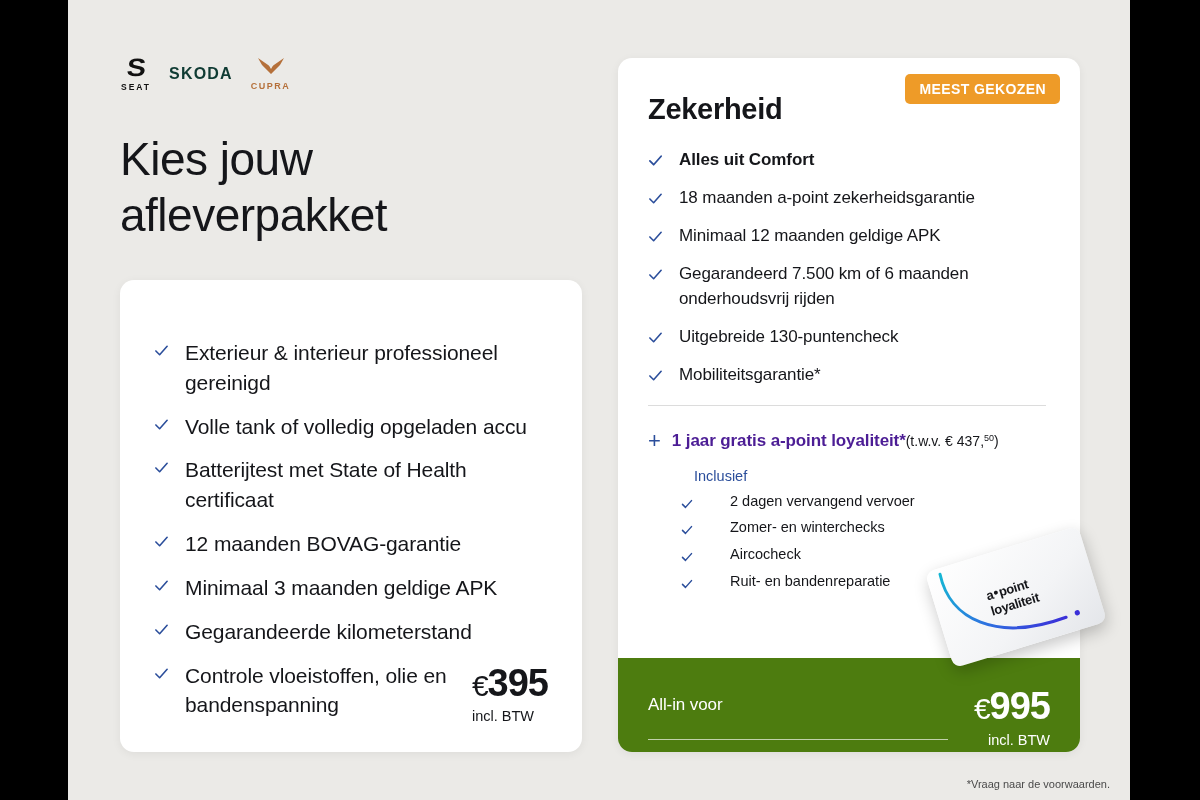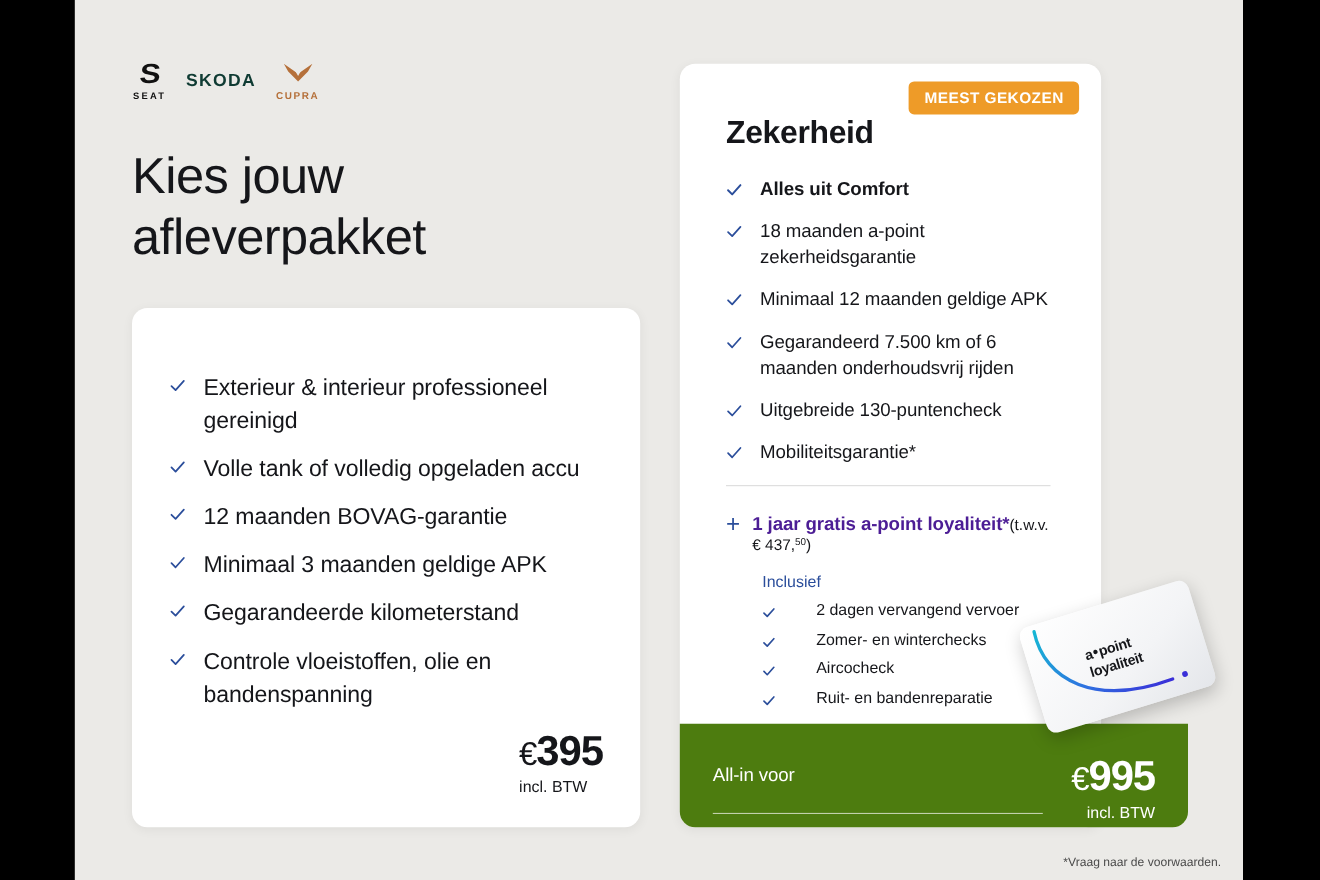--- a/index.html
+++ b/index.html
@@ -70,22 +70,22 @@
     border-radius: 14px;
     box-shadow: 0 2px 10px rgba(0,0,0,0.06);
   }
   #card-comfort {
     left: 52px; top: 280px;
     width: 462px; height: 472px;
     padding: 36px 34px 0 34px;
   }
   #card-zekerheid {
     left: 550px; top: 58px;
-    width: 383px; height: 694px;
-    padding: 12px;
+    width: 462px; height: 694px;
+    padding: 0;
   }
 
   .card-title {
     font-size: 27px;
     font-weight: bold;
     color: #15161a;
     letter-spacing: -0.3px;
   }
   #card-zekerheid .card-title { font-size: 29px; }
 
@@ -138,21 +138,21 @@
   .plus-label {
     font-size: 17px; font-weight: bold; color: #4c1d95;
     letter-spacing: -0.1px;
   }
   .plus-value {
     font-size: 14px; color: #15161a; 
   }
   .plus-value sup { font-size: 9px; vertical-align: 5px; }
 
   .inclusief {
-    margin-top: 17px; margin-left: 33px;
+    margin-top: 17px; margin-left: 46px;
     font-size: 14.5px; color: #2b4e9b;
   }
   ul.sub-features { list-style: none; margin-top: 8px; margin-left: 33px; }
   ul.sub-features li {
     display: flex; align-items: flex-start; gap: 9px; margin-bottom: 7px;
   }
   ul.sub-features li .txt {
     font-size: 14.5px; color: #15161a; line-height: 1.35; margin-left: 28px;
   }
   .check-sm { flex: 0 0 auto; width: 12px; height: 12px; margin-top: 4px; display: block; }
@@ -282,20 +282,28 @@
             </span>
           <span class="txt">Exterieur &amp; interieur professioneel gereinigd</span>
         </li>
         <li>
           <span class="check">
               <svg width="15" height="15" viewBox="0 0 16 16">
                 <path d="M2 8.5 L6 12.5 L14 3.5" stroke="#2b4e9b" stroke-width="1.7" fill="none" stroke-linecap="round" stroke-linejoin="round"></path>
               </svg>
             </span>
           <span class="txt">Volle tank of volledig opgeladen accu</span>
+        </li>
+        <li>
+          <span class="check">
+              <svg width="15" height="15" viewBox="0 0 16 16">
+                <path d="M2 8.5 L6 12.5 L14 3.5" stroke="#2b4e9b" stroke-width="1.7" fill="none" stroke-linecap="round" stroke-linejoin="round"></path>
+              </svg>
+            </span>
+          <span class="txt">Batterijtest met State of Health certificaat</span>
         </li>
         <li>
           <span class="check">
               <svg width="15" height="15" viewBox="0 0 16 16">
                 <path d="M2 8.5 L6 12.5 L14 3.5" stroke="#2b4e9b" stroke-width="1.7" fill="none" stroke-linecap="round" stroke-linejoin="round"></path>
               </svg>
             </span>
           <span class="txt">12 maanden BOVAG-garantie</span>
         </li>
         <li>

